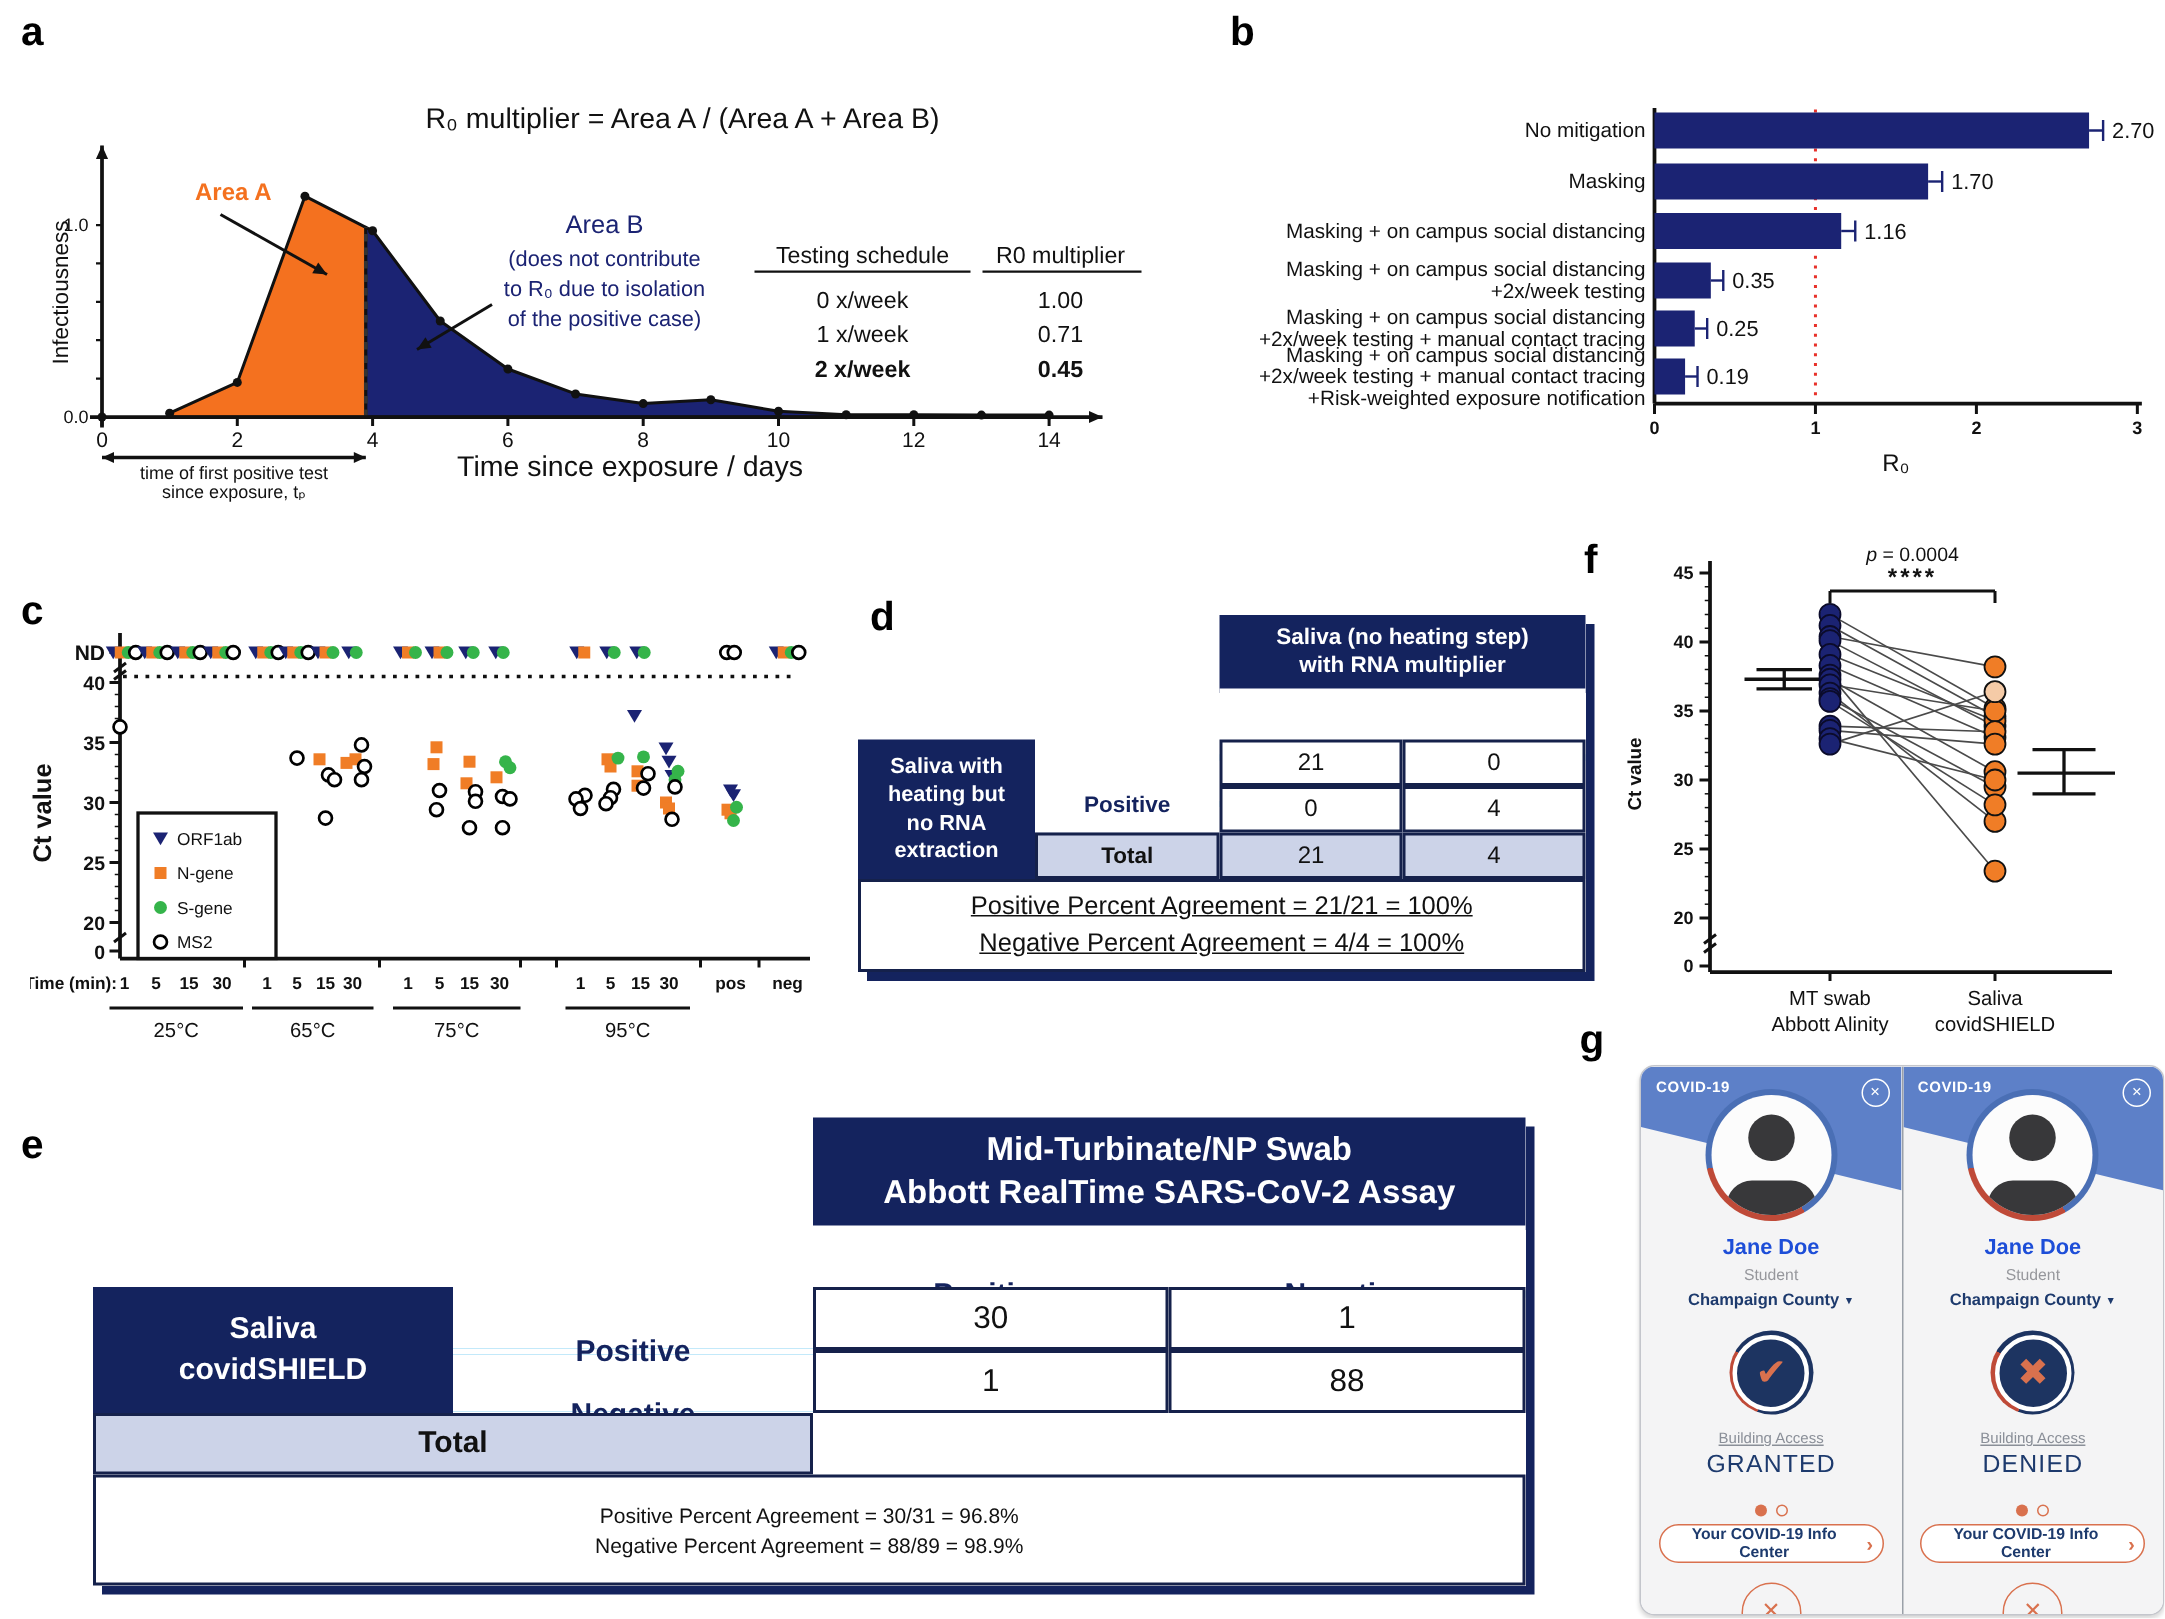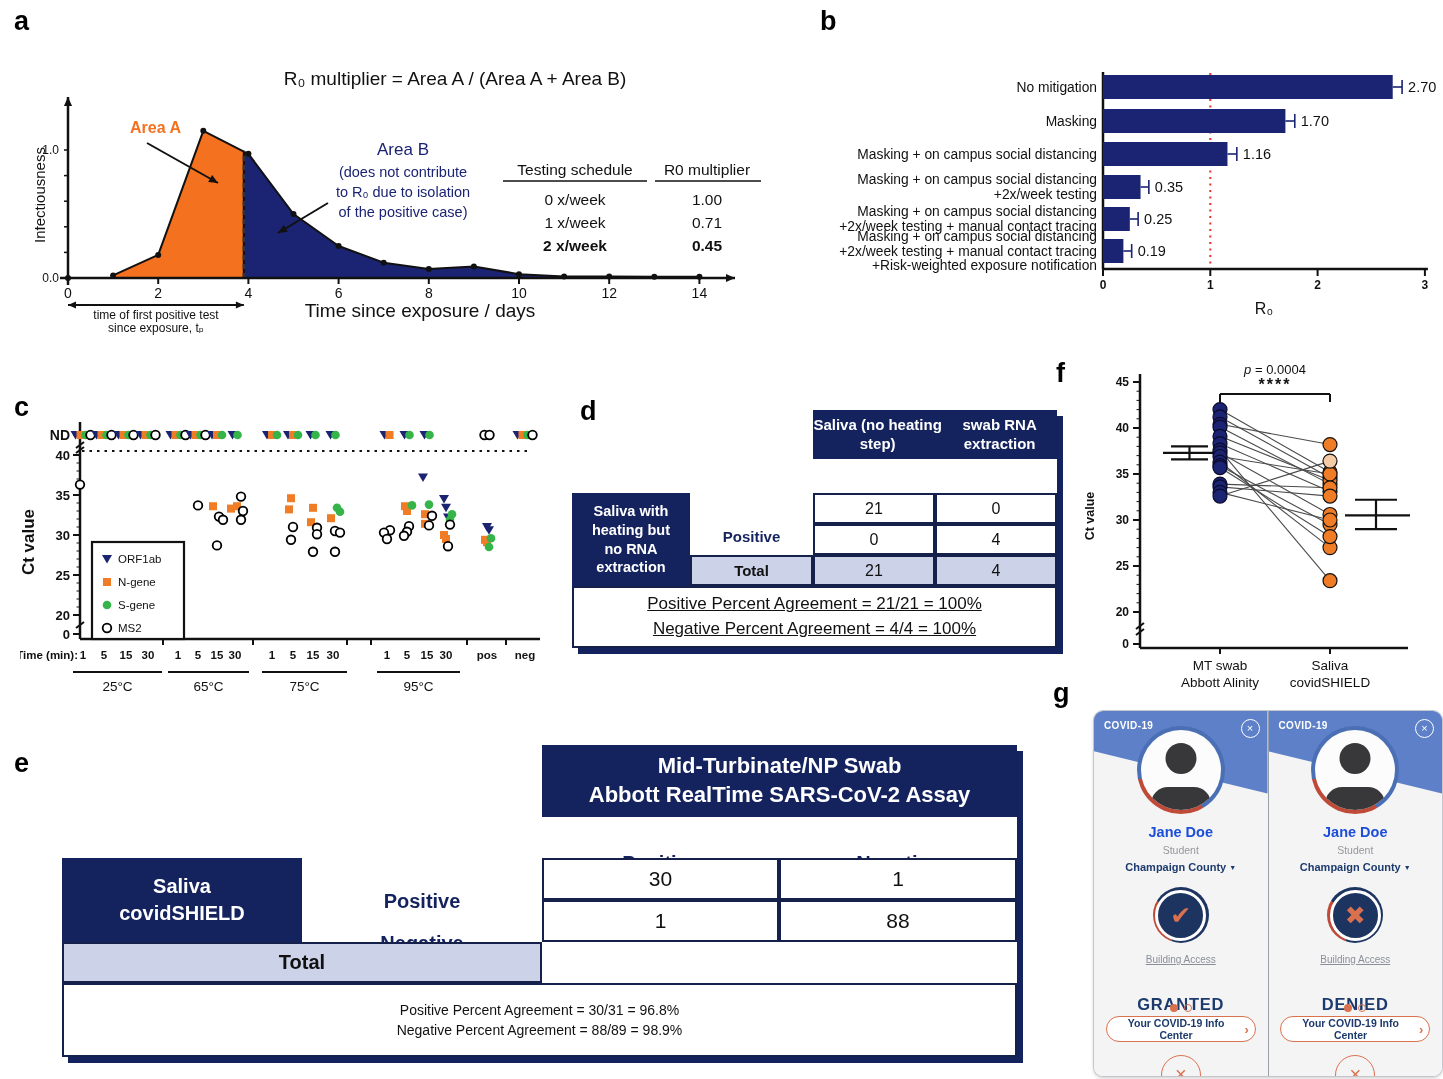--- a/index.html
+++ b/index.html
@@ -11,21 +11,21 @@
 
   
   .ctable{display:grid;box-shadow:6px 6px 0 0 #14235e;}
   .ctable .cell{display:flex;align-items:center;justify-content:center;text-align:center;}
   .navycell{background:#14235e;color:#fff;font-weight:bold;}
   .medcell{background:#0ea5e9;color:#14235e;border:2px solid #fff;margin-top:41px;}
   .lightcell{background:#ccd3e8;color:#111;border:2px solid #15214b;}
   .valcell{background:#fff;color:#111;border:2px solid #15214b;}
   .footcell{background:#fff;color:#111;border:2px solid #15214b;flex-direction:column;line-height:1.45;}
   .tableD{left:572px;top:410px;grid-template-columns:118px 123px 122px 122px;grid-template-rows:52px 31px 31px 31px 31px 62px;}
-  .tableD .hdr{font-size:15px;line-height:1.25;flex-direction:row;border-bottom:3px solid #fff;}
+  .tableD .hdr{font-size:15px;line-height:1.25;flex-direction:column;border-bottom:3px solid #fff;}
   .tableD .sub{font-size:15px;font-weight:bold;}
   .tableD .corner{font-size:14.5px;line-height:1.3;flex-direction:column;}
   .tableD .rl{font-size:15px;font-weight:bold;}
   .tableD .v{font-size:16px;}
   .tableD .ft{font-size:17px;text-decoration:underline;}
   .tableE{left:62px;top:745px;grid-template-columns:240px 240px 237px 238px;grid-template-rows:75px 38px 42px 42px 41px 74px;}
   .tableE .hdr{font-size:22px;line-height:1.3;flex-direction:column;border-bottom:3px solid #fff;}
   .tableE .sub{font-size:20px;font-weight:bold;}
   .tableE .corner{font-size:20px;line-height:1.35;flex-direction:column;}
   .tableE .rl{font-size:20px;font-weight:bold;}
@@ -43,21 +43,21 @@
   .av-in{position:absolute;inset:4px;background:#fcfcfc;border-radius:50%;overflow:hidden;}
   .av-head{position:absolute;top:13px;left:50%;transform:translateX(-50%);width:31px;height:31px;background:#38383a;border-radius:50%;}
   .av-body{position:absolute;bottom:-11px;left:50%;transform:translateX(-50%);width:60px;height:34px;background:#38383a;border-radius:17px 17px 0 0;}
   .ph-name{position:absolute;top:113px;width:100%;text-align:center;font-size:14.5px;font-weight:bold;color:#1d4ed8;}
   .ph-role{position:absolute;top:133px;width:100%;text-align:center;font-size:10.5px;color:#96979c;}
   .ph-county{position:absolute;top:150px;width:100%;text-align:center;font-size:11px;font-weight:bold;color:#1d3a6d;}
   .ph-county .chev{font-size:7px;position:relative;top:-1px;}
   .badge{position:absolute;top:176px;left:50%;transform:translateX(-50%);width:56px;height:56px;border-radius:50%;background:conic-gradient(from 200deg,#bf4a38 0 28%,#1d3461 28% 100%);}
   .badge-in{position:absolute;inset:2.5px;border-radius:50%;background:#1d3461;border:3px solid #fff;display:flex;align-items:center;justify-content:center;color:#d9714e;font-size:25px;font-weight:bold;}
   .ph-access{position:absolute;top:243px;width:100%;text-align:center;font-size:10px;color:#8a8f98;text-decoration:underline;}
-  .ph-status{position:absolute;top:256px;width:100%;text-align:center;font-size:16.5px;font-weight:bold;letter-spacing:.8px;color:#1d3a6d;margin-top:28px;}
+  .ph-status{position:absolute;top:256px;width:100%;text-align:center;font-size:16.5px;font-weight:normal;letter-spacing:.8px;color:#1d3a6d;}
   .dots{position:absolute;top:287px;width:100%;text-align:center;}
   .dot{display:inline-block;width:8px;height:8px;border-radius:50%;margin:0 3px;vertical-align:middle;}
   .dot.filled{background:#d9714e;}
   .dot.open{border:1.5px solid #d9714e;width:6px;height:6px;}
   .info-pill{position:absolute;top:305px;left:50%;transform:translateX(-50%);height:26px;min-width:150px;border:1.5px solid #d9714e;border-radius:14px;background:#fff;color:#1d3a6d;font-size:10.5px;font-weight:bold;font-family:inherit;display:flex;align-items:center;justify-content:center;gap:5px;cursor:pointer;}
   .info-pill .chev{color:#d9714e;font-size:13px;font-weight:bold;}
   .bottom-close{position:absolute;top:344px;left:50%;transform:translateX(-50%);width:38px;height:38px;border:1.5px solid #d9714e;border-radius:50%;color:#d9714e;font-size:20px;line-height:36px;text-align:center;cursor:pointer;}
 </style>
 </head>
 <body>
@@ -483,21 +483,21 @@
       <text x="197" y="34" font-size="16" text-anchor="middle" fill="#111" font-weight="bold" font-style="normal" letter-spacing="2">****</text>
       <text x="142" y="314" font-size="13.5" text-anchor="middle" fill="#111" font-weight="normal" font-style="normal" letter-spacing="normal">MT swab</text>
       <text x="142" y="331" font-size="13.5" text-anchor="middle" fill="#111" font-weight="normal" font-style="normal" letter-spacing="normal">Abbott Alinity</text>
       <text x="252" y="314" font-size="13.5" text-anchor="middle" fill="#111" font-weight="normal" font-style="normal" letter-spacing="normal">Saliva</text>
       <text x="252" y="331" font-size="13.5" text-anchor="middle" fill="#111" font-weight="normal" font-style="normal" letter-spacing="normal">covidSHIELD</text>
     </svg>
 
   <div class="ctable tableD abs">
     <div class="cell navycell hdr" style="grid-column:3/5;grid-row:1">
       <div>Saliva (no heating step)</div>
-        <div>swab RNA extraction</div>
+        <div>with RNA multiplier</div>
     </div>
     <div class="cell medcell sub" style="grid-column:3;grid-row:2">Positive</div>
     <div class="cell medcell sub" style="grid-column:4;grid-row:2">Negative</div>
     <div class="cell navycell corner" style="grid-column:1;grid-row:3/6">
       <div>Saliva with</div>
         <div>heating but</div>
       <div>no RNA</div>
         <div>extraction</div>
     </div>
     <div class="cell medcell rl" style="grid-column:2;grid-row:3">Positive</div>

